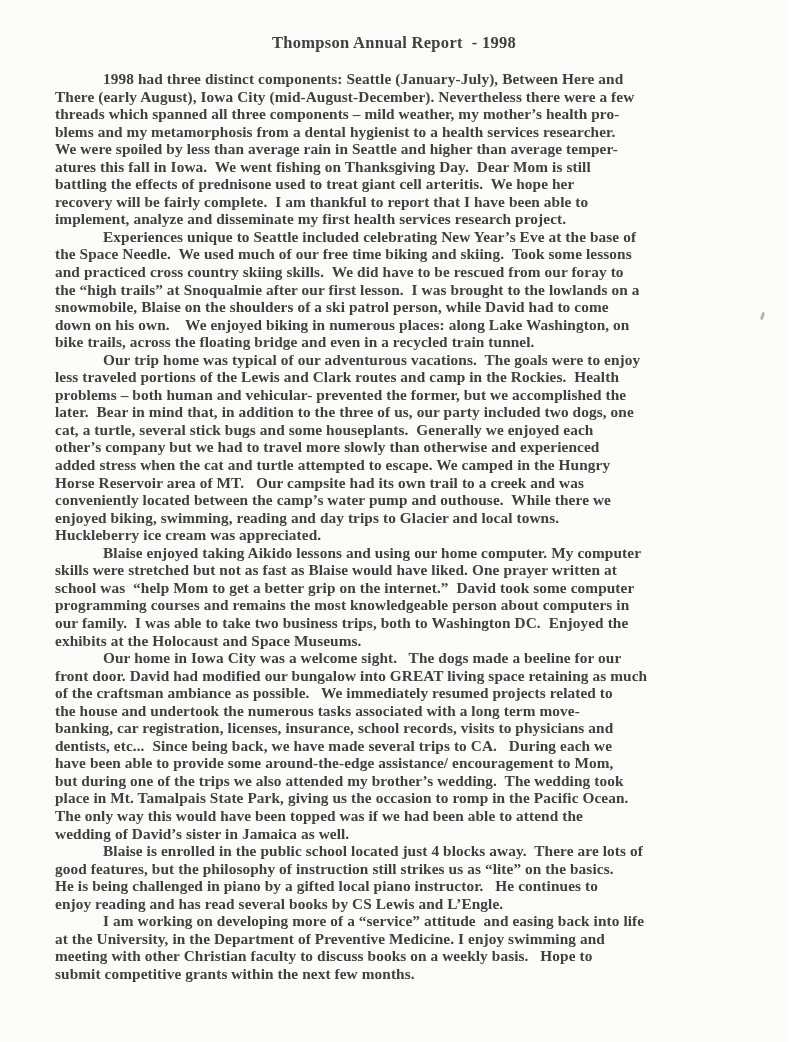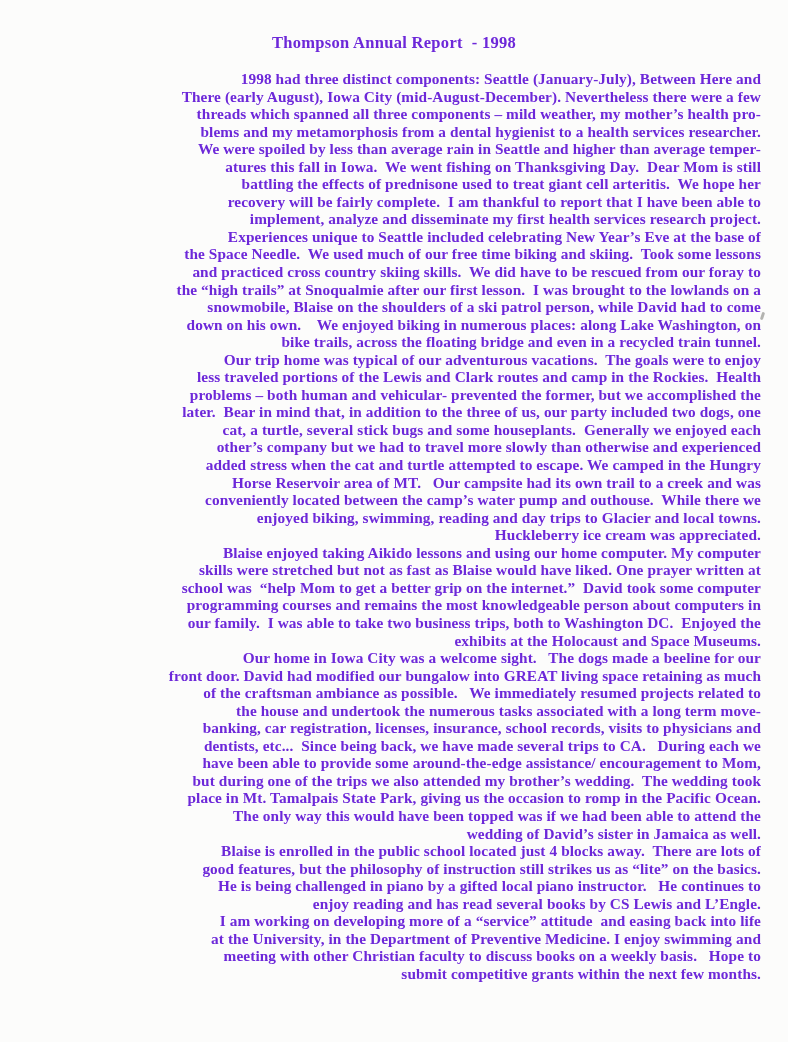--- a/index.html
+++ b/index.html
@@ -8,21 +8,21 @@
     width:800px;
     height:1042px;
     overflow:hidden;
     font-family:"DejaVu Serif", serif;
   }
   .page {
     position:relative;
     width:788px;
     height:1042px;
     background:#fcfcfb;
-    color:#6d28d9;
+    color:#404040;
   }
   .title {
     position:absolute;
     top:33px;
     left:0;
     right:0;
     text-align:center;
     font-family:"Liberation Serif","DejaVu Serif",serif;
     font-weight:700;
     font-size:16.5px;
@@ -32,21 +32,20 @@
   .doc-body {
     position:absolute;
     top:70px;
     left:55px;
     width:706px;
     font-family:"Liberation Serif","DejaVu Serif",serif;
     font-weight:700;
     font-size:15.3px;
     line-height:17.55px;
     letter-spacing:0.1px;
-    text-align:right;
   }
   .para {
     margin:0;
     white-space:pre-wrap;
     text-indent:48px;
   }
   .scan-mark {
     position:absolute;
     left:761px;
     top:312px;

